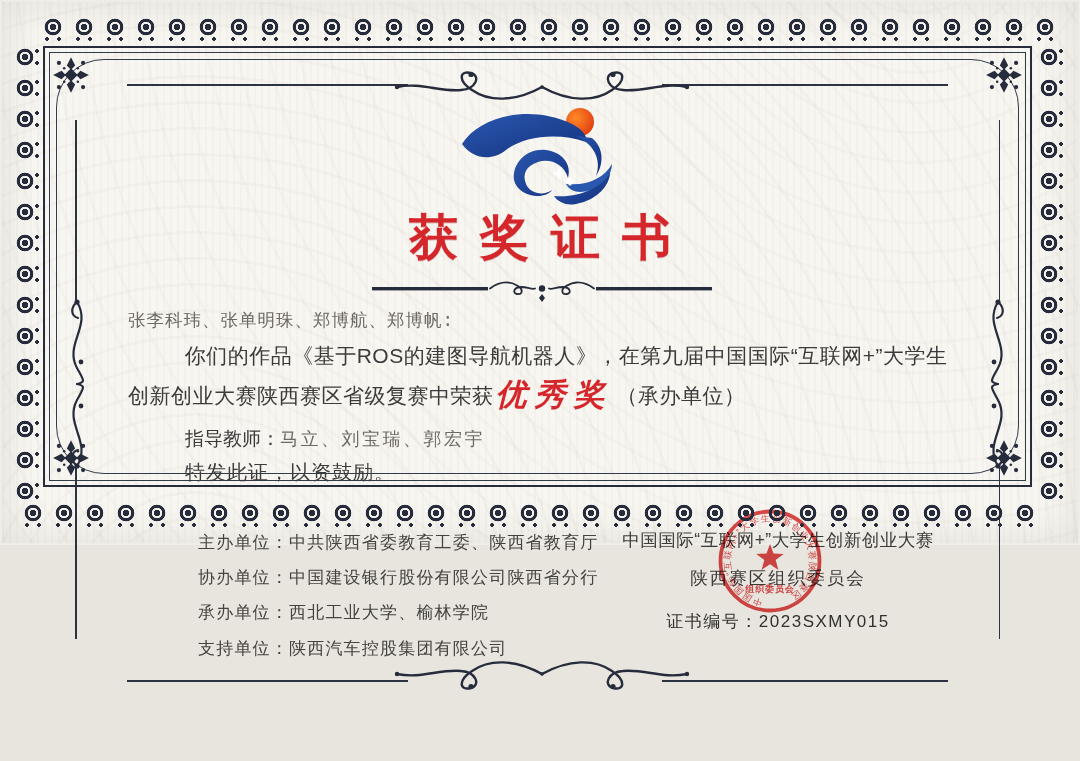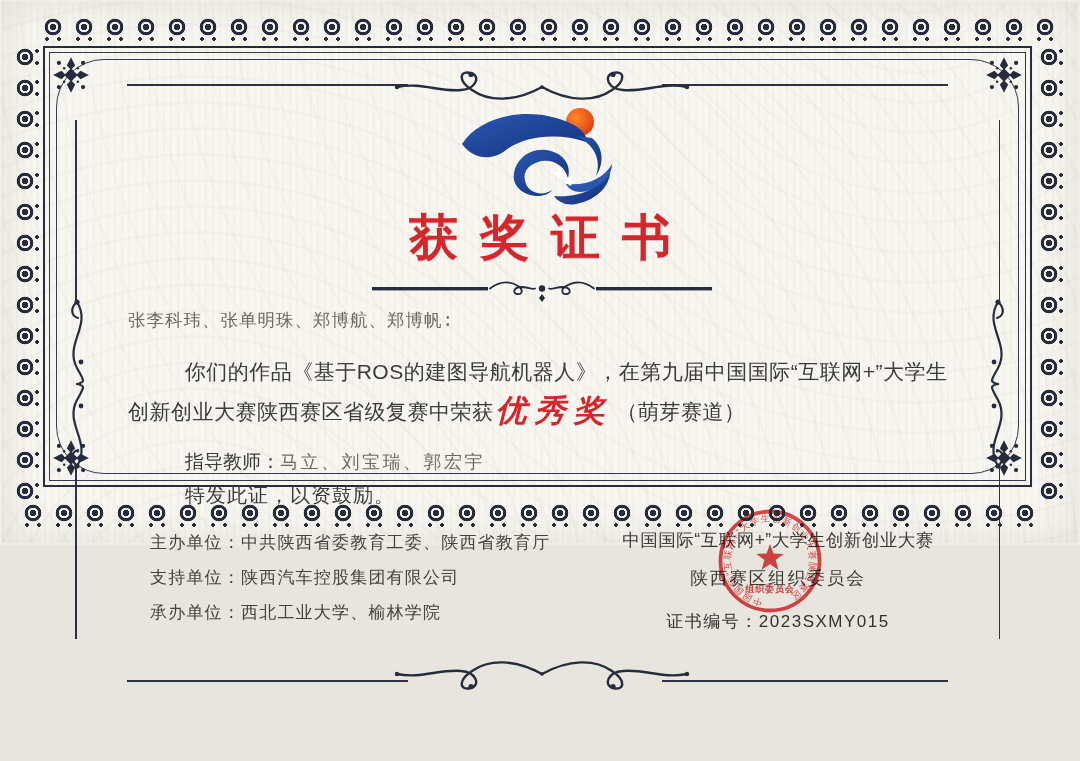--- a/index.html
+++ b/index.html
@@ -63,37 +63,37 @@
     font-family:"DejaVu Serif","Liberation Serif",serif;
     font-size:49px; font-weight:bold; color:#d5262b;
     letter-spacing:22px; text-indent:22px;
     text-shadow:0 1px 0 rgba(140,20,20,.25);
   }
   .title-divider { position:absolute; left:370px; top:274px; width:340px; height:26px; }
 
   .content { position:absolute; left:126px; top:306px; width:824px; color:#3a3a3a; }
   .recipients {
     font-family:Liberation Mono, monospace;
-    font-size:17.5px; color:#6d6963; letter-spacing:1px; margin-bottom:20px;
+    font-size:17.5px; color:#6d6963; letter-spacing:1px; margin-bottom:4px;
   }
   .body-p { font-size:21px; line-height:40px; text-indent:2.7em; color:#3b3b3b; letter-spacing:.5px; }
   .award {
     font-family:Liberation Mono, monospace; font-style:italic; font-weight:bold;
     color:#d5262b; font-size:31px; letter-spacing:8px; margin:0 4px 0 2px; vertical-align:-2px;
   }
-  .advisors { margin-top:12px; padding-left:57px; font-size:19px; line-height:34px; }
+  .advisors { margin-top:5px; padding-left:57px; font-size:19px; line-height:34px; }
   .advisor-names {
     font-family:"DejaVu Serif","Liberation Serif",serif;
     color:#6d6963; font-size:18px; letter-spacing:2.5px;
   }
   .closing { margin-top:3px; padding-left:57px; font-size:20px; letter-spacing:1px; color:#3b3b3b; }
 
   .org-block { position:absolute; left:148px; top:523px; font-size:17px; color:#45433f; }
   .org-row { height:35.2px; display:flex; align-items:center; letter-spacing:1.2px; }
-  .org-label { white-space:pre; }
+  .org-label { white-space:pre;margin-left:48px; }
 
   .issuer-block { position:absolute; left:583px; top:526px; width:386px; text-align:center; color:#3c3a37; }
   .issuer-l1 { font-size:17.5px; letter-spacing:.5px; }
   .issuer-l2 { font-size:17.5px; margin-top:14px; letter-spacing:2px; }
   .issuer-date { font-size:17.5px; margin-top:13px; letter-spacing:3px; }
   .issuer-no { font-size:17px; margin-top:20px; letter-spacing:1.5px; color:#33312e; }
 
   .stamp { position:absolute; left:714px; top:505px; width:108px; height:108px; mix-blend-mode:multiply; opacity:.92; }
 </style>
 </head>
@@ -279,37 +279,41 @@
           <polygon points="170,18 173,22 170,26 167,22"></polygon>
       </g>
       <g fill="none" stroke="#262c3c" stroke-width="1.8" stroke-linecap="round">
         <path d="M118,12.5 C128,5 138,5 146,10 C152,14 150,19 145,18 C140,17 142,11 149,11 C156,11 160,14 163,12.5"></path>
         <path d="M222,12.5 C212,5 202,5 194,10 C188,14 190,19 195,18 C200,17 198,11 191,11 C184,11 180,14 177,12.5"></path>
       </g>
     </svg>
 
     <div class="content">
       <div class="recipients">张李科玮、张单明珠、郑博航、郑博帆:</div>
-      <p class="body-p"><span>你们的作品《基于ROS的建图导航机器人》，在第九届中国国际“互联网+”大学生创新创业大赛陕西赛区省级复赛中荣获</span><span class="award">优秀奖</span><span>（萌芽赛道）</span></p>
+      <p class="body-p"><span>你们的作品《基于ROS的建图导航机器人》，在第九届中国国际“互联网+”大学生创新创业大赛陕西赛区省级复赛中荣获</span><span class="award">优秀奖</span><span>（承办单位）</span></p>
       <div class="advisors"><span>指导教师：</span><span class="advisor-names">马立、刘宝瑞、郭宏宇</span></div>
       <div class="closing">特发此证，以资鼓励。</div>
     </div>
 
     <div class="org-block">
       <div class="org-row">
           <span class="org-label">主办单位：</span>
           <span>中共陕西省委教育工委、陕西省教育厅</span>
         </div>
       <div class="org-row">
-          <span class="org-label">支持单位：</span>
-          <span>陕西汽车控股集团有限公司</span>
+          <span class="org-label">协办单位：</span>
+          <span>中国建设银行股份有限公司陕西省分行</span>
         </div>
       <div class="org-row">
           <span class="org-label">承办单位：</span>
           <span>西北工业大学、榆林学院</span>
+        </div>
+      <div class="org-row">
+          <span class="org-label">支持单位：</span>
+          <span>陕西汽车控股集团有限公司</span>
         </div>
     </div>
 
     <div class="issuer-block">
       <div class="issuer-l1">中国国际“互联网+”大学生创新创业大赛</div>
       <div class="issuer-l2">陕西赛区组织委员会</div>
       <div class="issuer-no"><span>证书编号：</span><span>2023SXMY015</span></div>
     </div>
 
     <svg class="stamp" viewBox="0 0 120 120">

